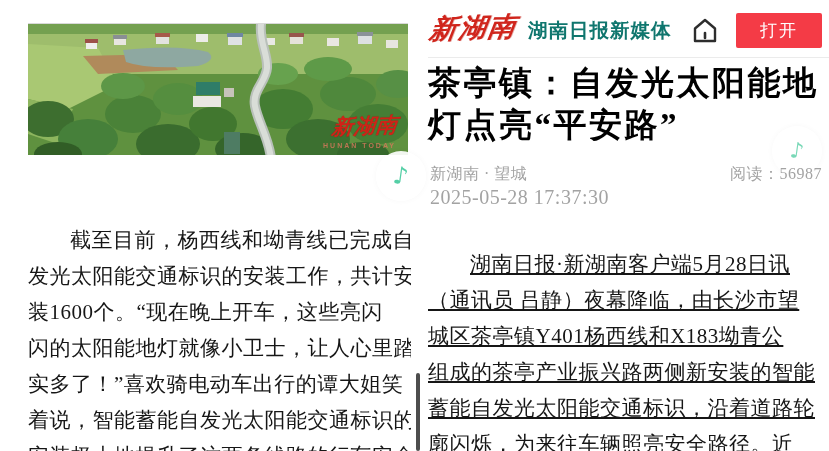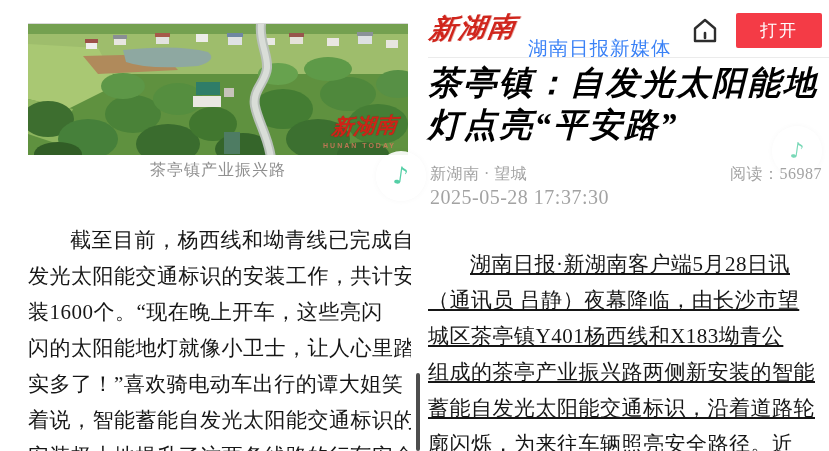--- a/index.html
+++ b/index.html
@@ -52,37 +52,37 @@
   .header-divider {
     position:absolute; left:428px; right:0; top:57px; height:1px; background:#ebebeb;
   }
   .brand-logo {
     position:absolute; left:430px; top:12px;
     color:#d0251c; font-size:27px; font-weight:800; font-style:italic;
     transform:skewX(-10deg) rotate(-2deg); letter-spacing:2px; line-height:1.2;
     text-shadow:1px 0 0 rgba(180,20,10,.35);
   }
   .brand-name {
-    position:absolute; left:528px; top:35px;
-    color:#3b82f6; font-size:19.5px; font-weight:400; letter-spacing:1px;
+    position:absolute; left:528px; top:17px;
+    color:#0f766e; font-size:19.5px; font-weight:700; letter-spacing:1px;
   }
   .home-btn { position:absolute; left:690px; top:16px; width:30px; height:30px; cursor:pointer; }
   .open-btn {
     position:absolute; left:736px; top:13px; width:86px; height:35px;
     background:#f43b46; border:none; border-radius:2px;
     color:#ffffff; font-size:17px; letter-spacing:2px;
     font-family:"Liberation Sans",sans-serif; cursor:pointer;
     display:flex; align-items:center; justify-content:center;
   }
 
   
   .article-title {
     position:absolute; left:428px; top:62px; width:400px;
     font-size:33px; font-weight:bold; color:#000;
-    line-height:42px; letter-spacing:2.5px;font-style:italic;
+    line-height:42px; letter-spacing:2.5px;
   }
   .meta-row {
     position:absolute; left:430px; top:164px; width:392px;
     display:flex; justify-content:space-between;
     font-size:16px; color:#a3a3a3; letter-spacing:.5px;
   }
   .meta-datetime {
     position:absolute; left:430px; top:186px;
     font-size:20px; color:#a3a3a3; letter-spacing:.5px;
   }
@@ -161,21 +161,20 @@
 
       <rect x="168" y="58" width="24" height="13" fill="#2f7d68"></rect>
       <rect x="165" y="72" width="28" height="11" fill="#e9e7e2"></rect>
       <rect x="196" y="64" width="10" height="9" fill="#c7c3ba"></rect>
 
       <rect x="196" y="108" width="16" height="22" fill="#4e7c63"></rect>
     </svg>
     <div class="photo-watermark">新湖南</div>
     <div class="photo-watermark-sub">HUNAN TODAY</div>
   </div>
-  <div class="photo-caption">茶亭镇产业振兴路</div>
 
   <div class="note-bubble note-1">
     <span class="note-glyph">♪</span>
   </div>
   <div class="note-bubble note-2">
     <span class="note-glyph">♪</span>
   </div>
 
   <div class="brand-logo">新湖南</div>
   <div class="brand-name">湖南日报新媒体</div>

